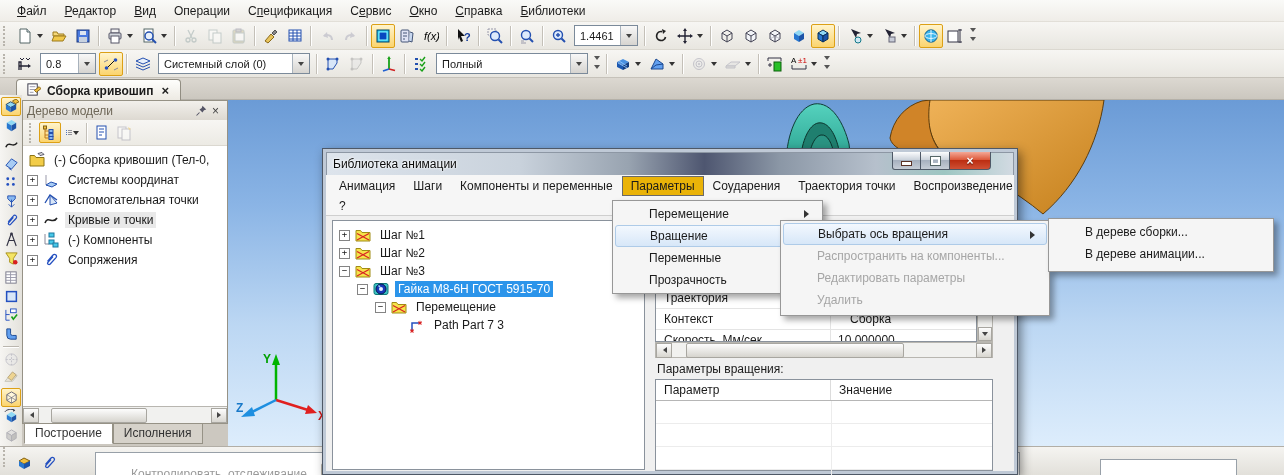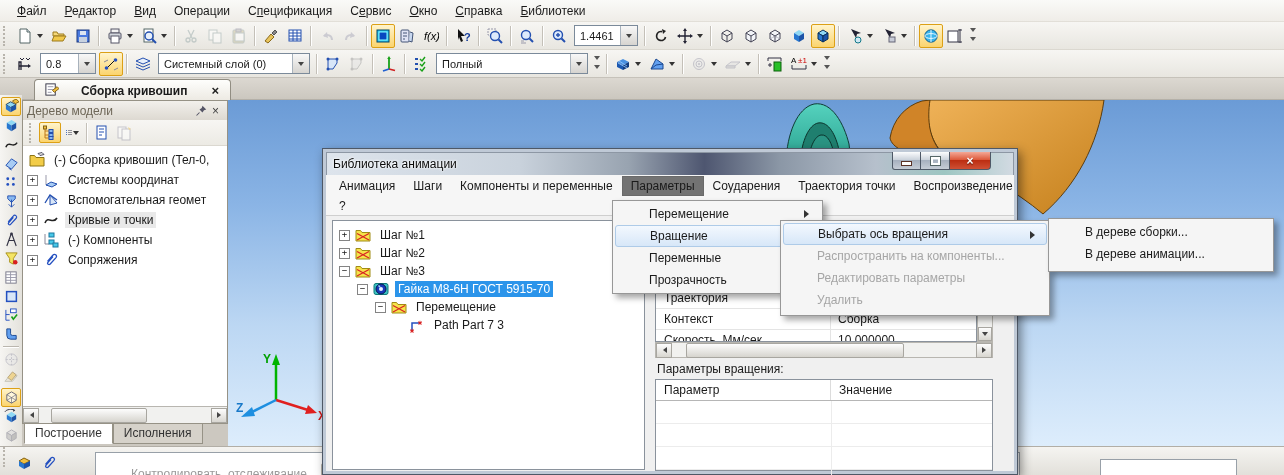--- a/index.html
+++ b/index.html
@@ -32,21 +32,21 @@
     background:linear-gradient(#f8f8f8,#d6d4d0);display:flex;align-items:center;justify-content:center}
   .tri-d{width:0;height:0;border:3px solid transparent;border-top:4px solid #444;margin-top:3px}
   .tri-u{width:0;height:0;border:3px solid transparent;border-bottom:4px solid #444;margin-bottom:3px}
   .tri-l{width:0;height:0;border:3px solid transparent;border-right:4px solid #444;margin-right:2px}
   .tri-r{width:0;height:0;border:3px solid transparent;border-left:4px solid #444;margin-left:2px}
   .tb-overflow{width:12px;height:24px;display:flex;flex-direction:column;align-items:center;justify-content:center;flex:none}
   .tb-overflow i{width:0;height:0;border:3px solid transparent;border-top:4px solid #555;margin:1px 0}
   
   #tabbar{position:absolute;left:0;top:78px;width:1284px;height:22px;
     background:linear-gradient(#dcd8d1,#cbc7bf);border-bottom:1px solid #b4b0a8;box-sizing:border-box}
-  .doctab{position:absolute;left:34px;top:1px;height:21px;display:flex;align-items:center;gap:22px;
+  .doctab{position:absolute;left:16px;top:1px;height:21px;display:flex;align-items:center;gap:6px;
     padding:0 9px;background:linear-gradient(#fefefc,#ece9e2);border:1px solid #918d82;border-bottom:none;
     border-radius:4px 4px 0 0;font-weight:bold}
   .doctab svg{width:15px;height:15px}
   .tabclose{font-weight:bold;color:#222;padding:0 2px;font-size:13px}
   
   #lefttb{position:absolute;left:0;top:95px;width:22px;height:351px;
     background:linear-gradient(90deg,#f6f5f2,#e4e2dc);display:flex;flex-direction:column;align-items:center;padding-top:2px;box-sizing:border-box}
   #lefttb .tbtn{width:20px;height:19px}
   #lefttb .tbtn svg{width:15px;height:15px}
   #lefttb .vsep{width:16px;height:1px;background:#bab6ae;border-bottom:1px solid #fff;margin:2px 0}
@@ -111,21 +111,21 @@
   .capbtn.bmin{width:29px;border-radius:0 0 0 3px}
   .capbtn.bmax{width:28px;border-left:none;border-right:none}
   .capbtn.bclose{width:42px;border-radius:0 0 4px 0;
     background:linear-gradient(#f4a896,#dd5a3c 45%,#bc2e12 50%,#cf5034)}
   .gmin{width:9px;height:3px;background:#fff;border:1px solid #5a3226;margin-top:6px}
   .gmax{width:9px;height:8px;border:2px solid #fff;outline:1px solid #566;box-sizing:border-box}
   .gclose{color:#fff;font-weight:bold;font-size:12px;text-shadow:0 1px 1px #5a1408}
   .dmenurow{flex:none;background:#f6f6f6;display:flex;align-items:center;padding-left:4px;height:21px;box-sizing:border-box}
   .dmenurow.r2{height:20px;border-bottom:1px solid #cfcfcf}
   .dmi{padding:2px 8px;border:1px solid transparent;white-space:nowrap}
-  .dmi.active{border-color:#6a6a6a;background:#737373}
+  .dmi.active{border-color:#6a6a6a;background:#eab308}
   .dclient{flex:1;background:#f0f0f0;position:relative}
   .sunken{position:absolute;background:#fff;border:1px solid #8a929c;box-sizing:border-box}
   #dlgtree{left:6px;top:4px;width:313px;height:250px;padding-top:5px;overflow:hidden}
   #dlgtree .trow{height:18px}
   #dlggrid{left:329px;top:5px;width:322px;height:121px;overflow:hidden}
   .grow{position:absolute;left:0;width:100%;height:21px;border-bottom:1px solid #e4e4e4;display:flex;box-sizing:border-box}
   .gc1{width:175px;flex:none;padding:3px 0 0 8px;border-right:1px solid #e4e4e4;box-sizing:border-box;white-space:nowrap;overflow:hidden}
   .gc2{flex:1;padding:3px 0 0 7px;white-space:nowrap;overflow:hidden}
   #gvscroll{position:absolute;left:651px;top:5px;width:16px;height:121px;background:#f1f1ef;
     border:1px solid #b8b6b0;box-sizing:border-box;display:flex;flex-direction:column}
@@ -748,21 +748,21 @@
             <path d="M3 13l5-3 6 2-5 3z" fill="#a8ccf4" stroke="#2450b0"></path>
           </svg></span>
         <span class="tlabel">Системы координат</span>
       </div>
       <div class="trow">
         <span class="exp">+</span>
         <span class="ticon"><svg viewBox="0 0 16 16" width="16" height="16">
             <path d="M2 11 7 3l7 5" fill="none" stroke="#2450b0" stroke-width="1.3"></path>
             <path d="M7 3v10l7-2z" fill="#d8e6f8" stroke="#2450b0"></path>
           </svg></span>
-        <span class="tlabel">Вспомогательная геомет</span>
+        <span class="tlabel">Вспомогательная точки</span>
       </div>
       <div class="trow">
         <span class="exp">+</span>
         <span class="ticon"><svg viewBox="0 0 16 16" width="16" height="16">
             <path d="M2 11c3-8 8 2 12-5" fill="none" stroke="#222" stroke-width="1.6"></path>
           </svg></span>
         <span class="tlabel hlgrey">Кривые и точки</span>
       </div>
       <div class="trow">
         <span class="exp">+</span>
@@ -913,21 +913,21 @@
               <path d="M9.5 4.5l3 3M9.5 7.5l3-3M11 3.8v4M9 5.8h4" stroke="#d82020" stroke-width=".9"></path>
             </svg></span>
           <span class="tlabel">Path Part 7 3</span>
         </div>
       </div>
     <div id="dlggrid" class="sunken">
         <div class="grow" style="top: 66px;">
           <div class="gc1">Траектория</div>
           <div class="gc2"></div>
         </div>
-        <div class="grow" style="top: 87px;">
+        <div class="grow" style="top: 87px; gap: 12px;">
           <div class="gc1">Контекст</div>
           <div class="gc2">Сборка</div>
         </div>
         <div class="grow" style="top: 108px;">
           <div class="gc1">Скорость, Мм/сек</div>
           <div class="gc2">10.000000</div>
         </div>
       </div>
     <div id="gvscroll">
       <span class="sbbtn">

